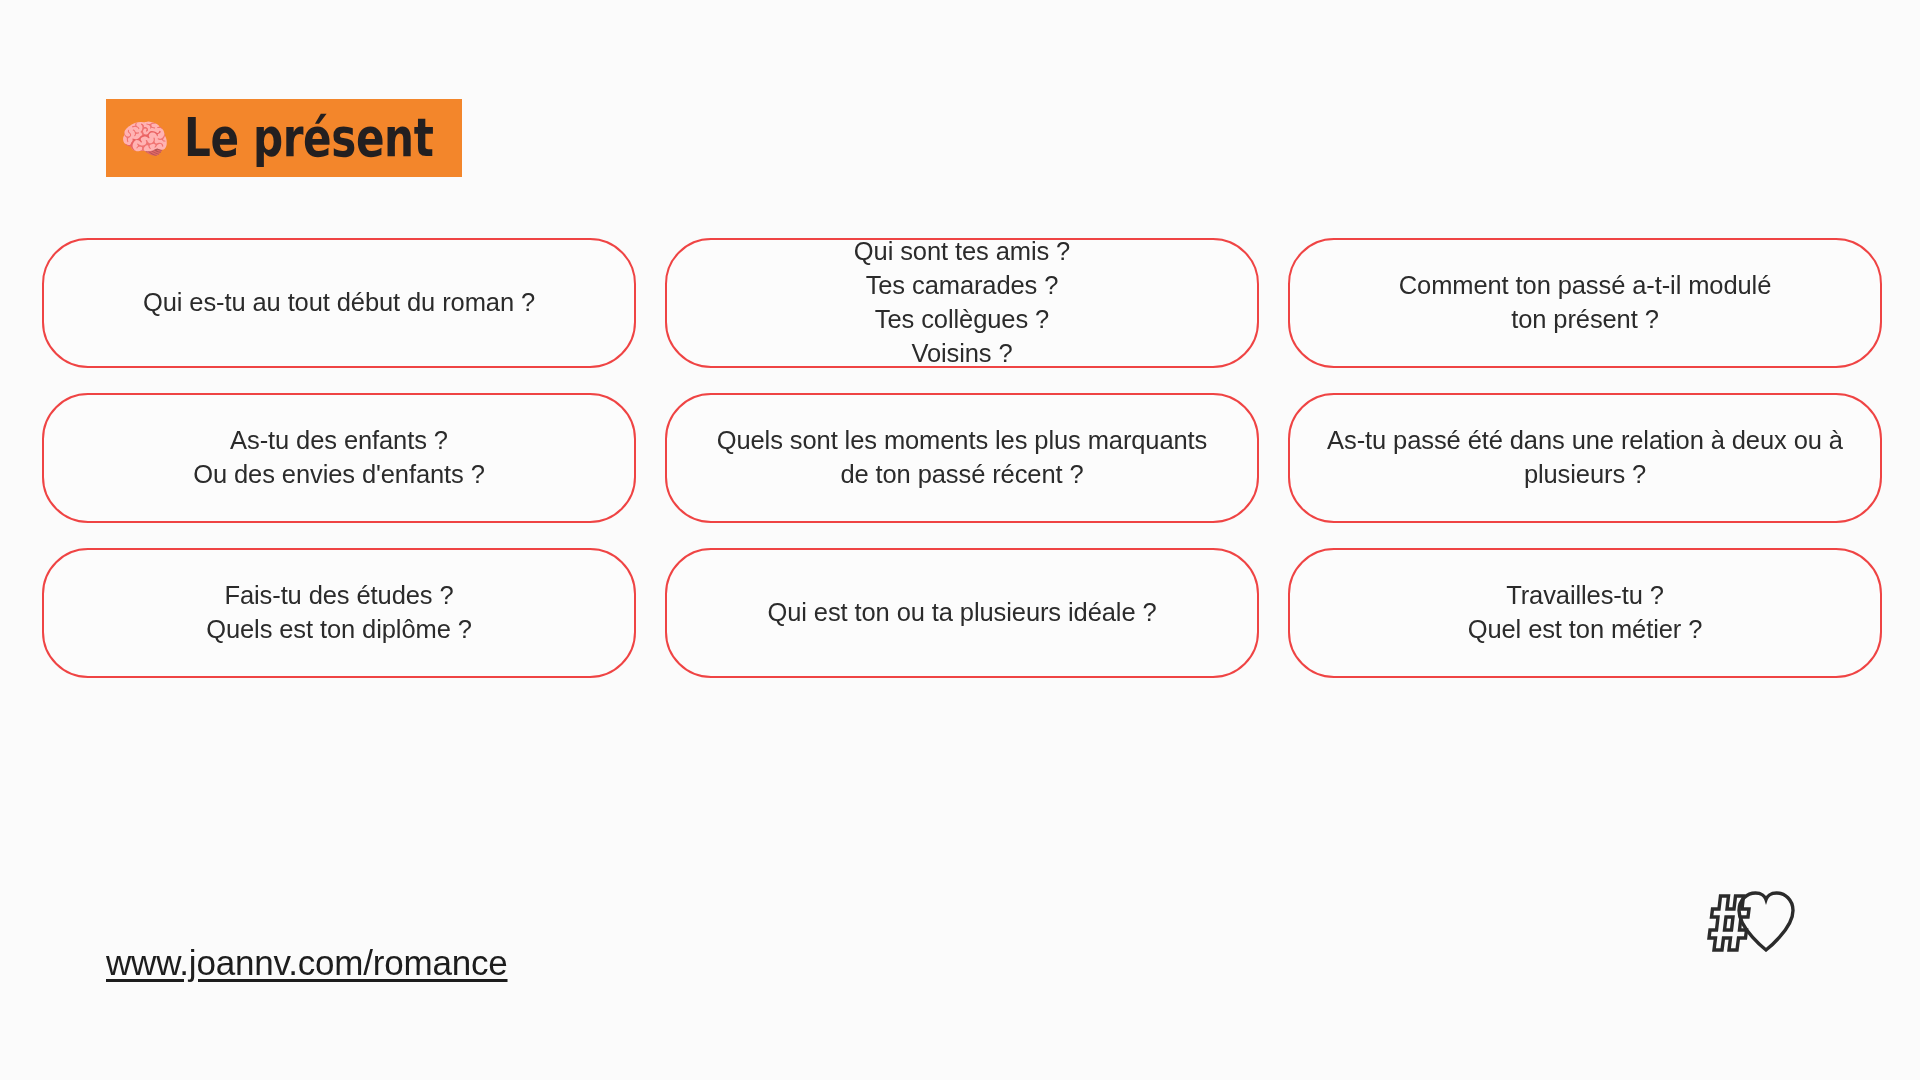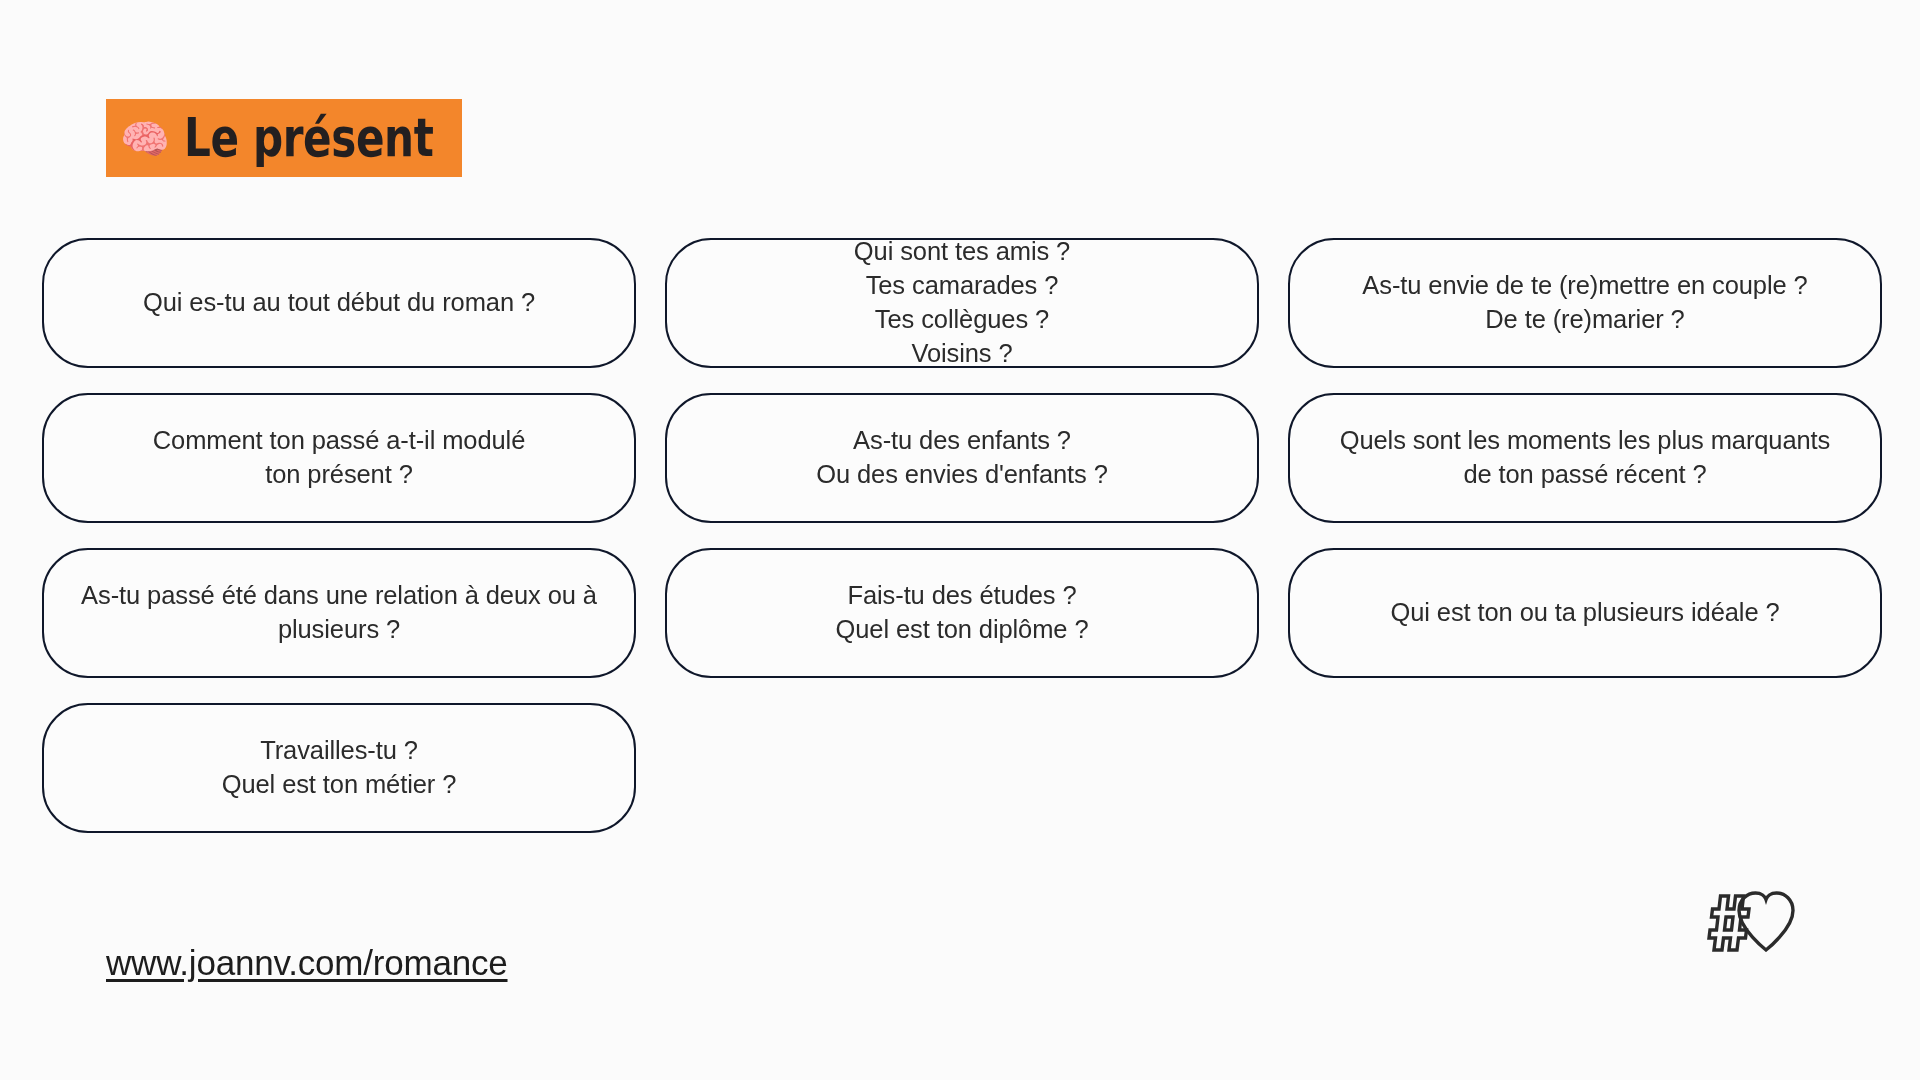--- a/index.html
+++ b/index.html
@@ -59,21 +59,21 @@
     position: absolute;
     left: 42px;
     top: 238px;
     width: 1840px;
     display: grid;
     grid-template-columns: 594px 594px 594px;
     column-gap: 29px;
     row-gap: 25px;
   }
   .card {
-    border: 2px solid #0f172a;
+    border: 2px solid #ef4444;
     border-radius: 46px;
     background: #fcfcfc;
     height: 130px;
     display: flex;
     align-items: center;
     justify-content: center;
     box-sizing: border-box;
     padding: 6px 26px;
   }
   .card-text {
@@ -120,42 +120,38 @@
     <div class="card">
       <div class="card-text">Qui es-tu au tout début du roman ?</div>
     </div>
     <div class="card">
       <div class="card-text">Qui sont tes amis ?
 Tes camarades ?
 Tes collègues ?
 Voisins ?</div>
     </div>
     <div class="card">
-      <div class="card-text">As-tu envie de te (re)mettre en couple ?
-De te (re)marier ?</div>
-    </div>
-    <div class="card">
       <div class="card-text">Comment ton passé a-t-il modulé
 ton présent ?</div>
     </div>
     <div class="card">
       <div class="card-text">As-tu des enfants ?
 Ou des envies d'enfants ?</div>
     </div>
     <div class="card">
       <div class="card-text">Quels sont les moments les plus marquants
 de ton passé récent ?</div>
     </div>
     <div class="card">
       <div class="card-text">As-tu passé été dans une relation à deux ou à
 plusieurs ?</div>
     </div>
     <div class="card">
       <div class="card-text">Fais-tu des études ?
-Quel est ton diplôme ?</div>
+Quels est ton diplôme ?</div>
     </div>
     <div class="card">
       <div class="card-text">Qui est ton ou ta plusieurs idéale ?</div>
     </div>
     <div class="card">
       <div class="card-text">Travailles-tu ?
 Quel est ton métier ?</div>
     </div>
   </div>
 

